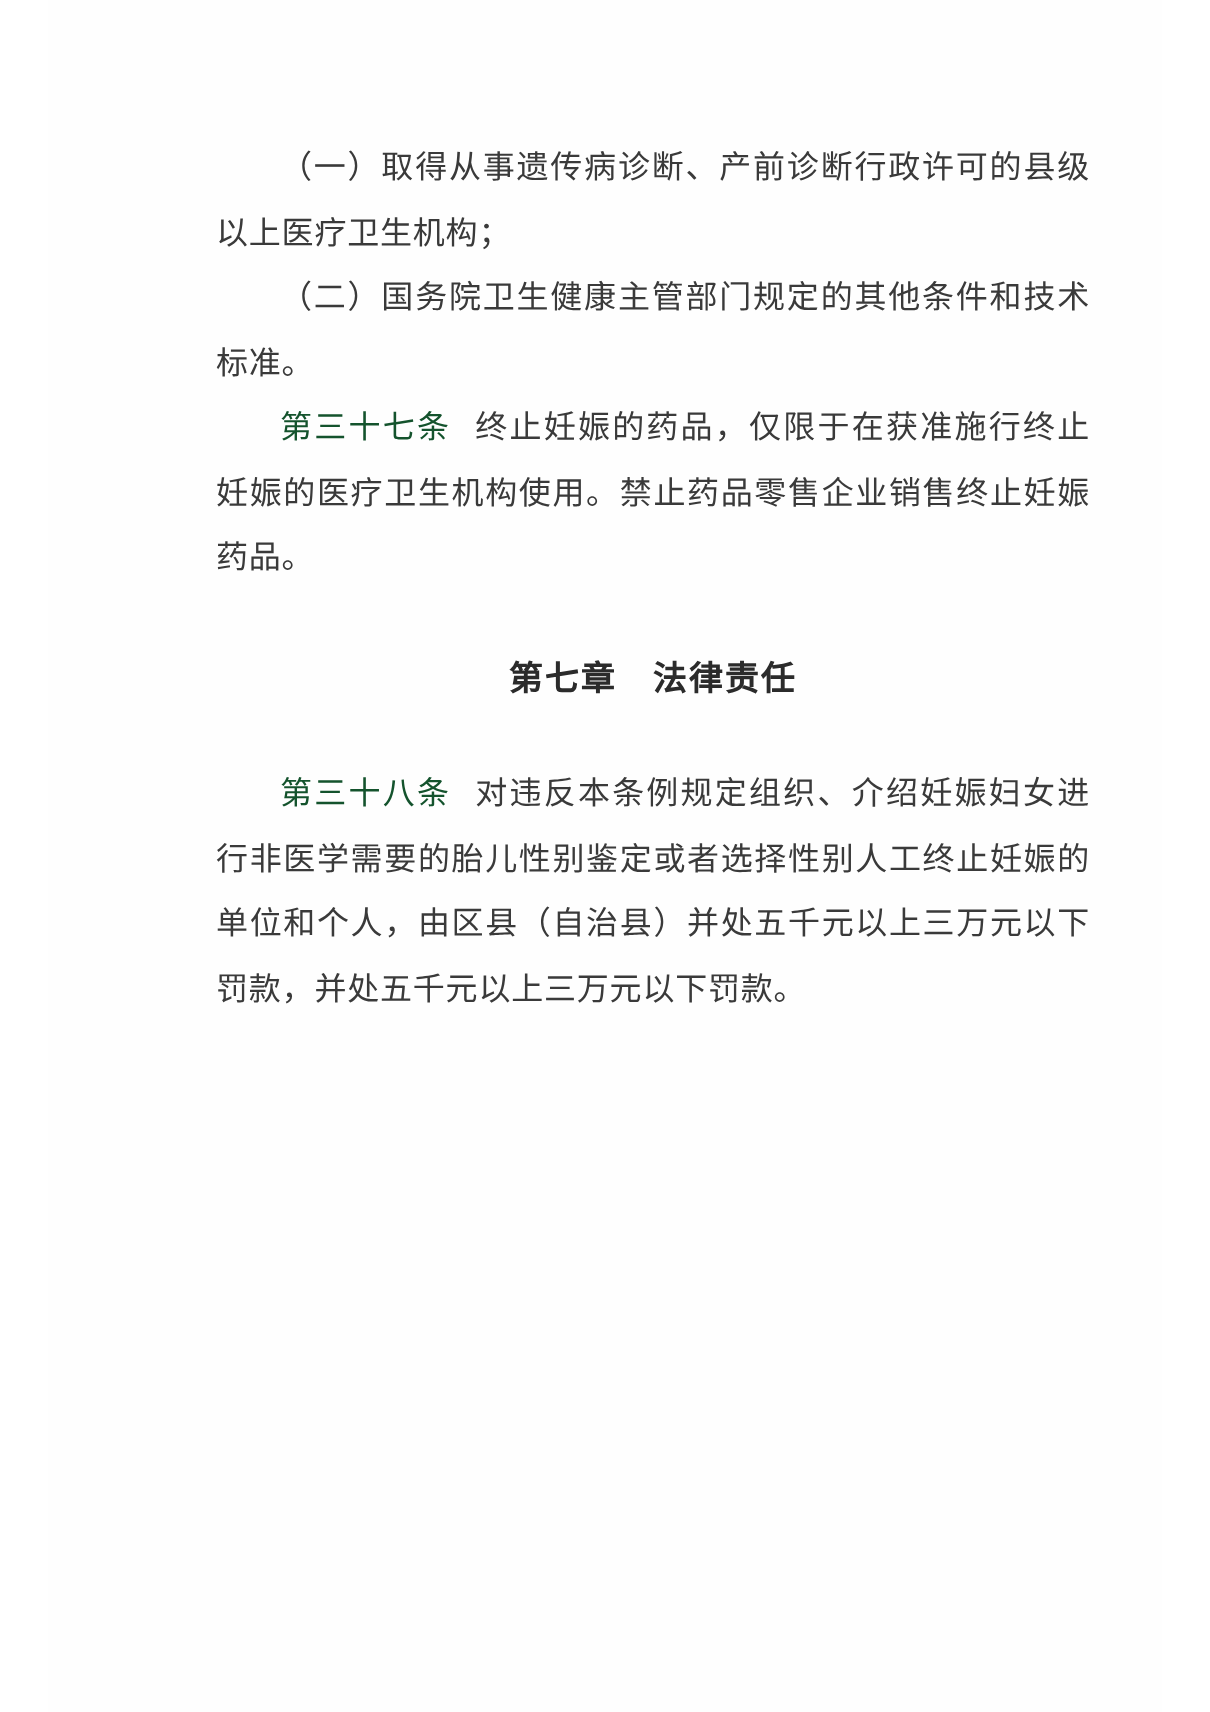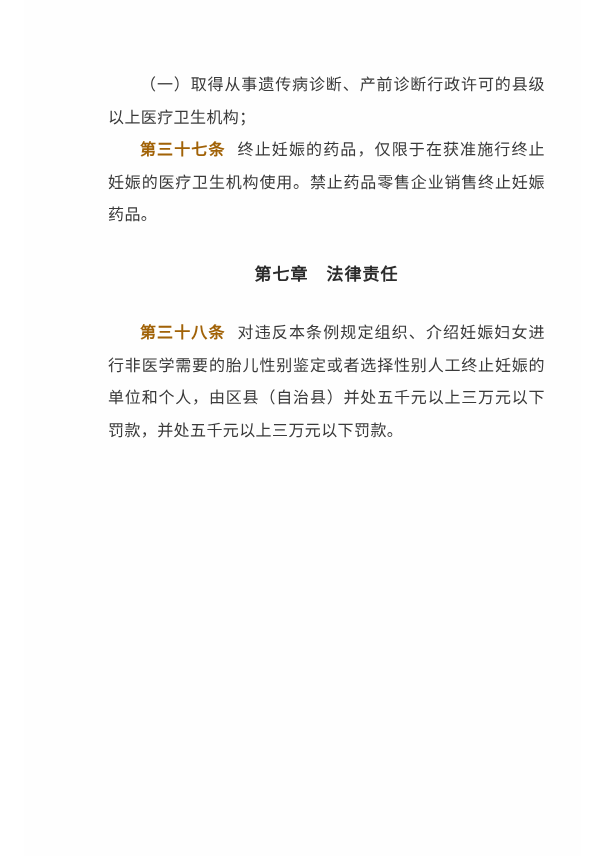--- a/index.html
+++ b/index.html
@@ -28,22 +28,22 @@
     font-size: 16px;
     line-height: 32.5px;
     text-align: justify;
     text-justify: inter-character;
     text-indent: 2em;
     letter-spacing: 0.4px;
     color: #3a3a3a;
   }
   .para .lead {
     font-family: "Liberation Sans", "DejaVu Sans", sans-serif;
-    font-weight: bold;
-    color: #a16207;
+    font-weight: normal;
+    color: #14532d;
     margin-right: 0.75em;
   }
   .chapter {
     margin: 27px 0 26px 0;
     font-size: 17px;
     line-height: 32.5px;
     font-family: Liberation Serif, serif;
     font-weight: bold;
     text-align: center;
     text-indent: 0;
@@ -61,17 +61,18 @@
     color: #3a3a3a;
     font-family: "Liberation Serif", "DejaVu Serif", serif;
   }
 </style>
 </head>
 <body>
 
 <div class="page">
   <div class="content">
       <p class="para"><span>（一）取得从事遗传病诊断、产前诊断行政许可的县级以上医疗卫生机构；</span></p>
+      <p class="para"><span>（二）国务院卫生健康主管部门规定的其他条件和技术标准。</span></p>
       <p class="para"><b class="lead">第三十七条</b><span>终止妊娠的药品，仅限于在获准施行终止妊娠的医疗卫生机构使用。禁止药品零售企业销售终止妊娠药品。</span></p>
       <p class="chapter"><span>第七章　法律责任</span></p>
       <p class="para"><b class="lead">第三十八条</b><span>对违反本条例规定组织、介绍妊娠妇女进行非医学需要的胎儿性别鉴定或者选择性别人工终止妊娠的单位和个人，由区县（自治县）并处五千元以上三万元以下罚款，并处五千元以上三万元以下罚款。</span></p>
     </div>
 </div>
 
 </body></html>

